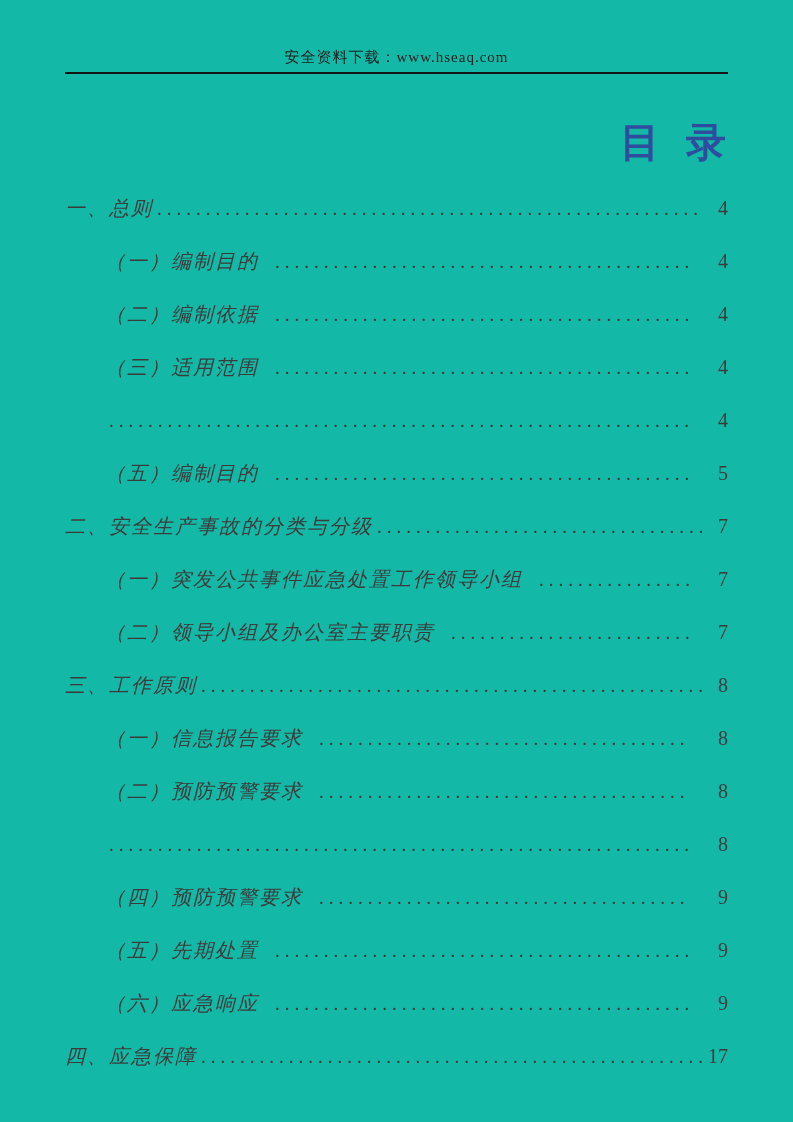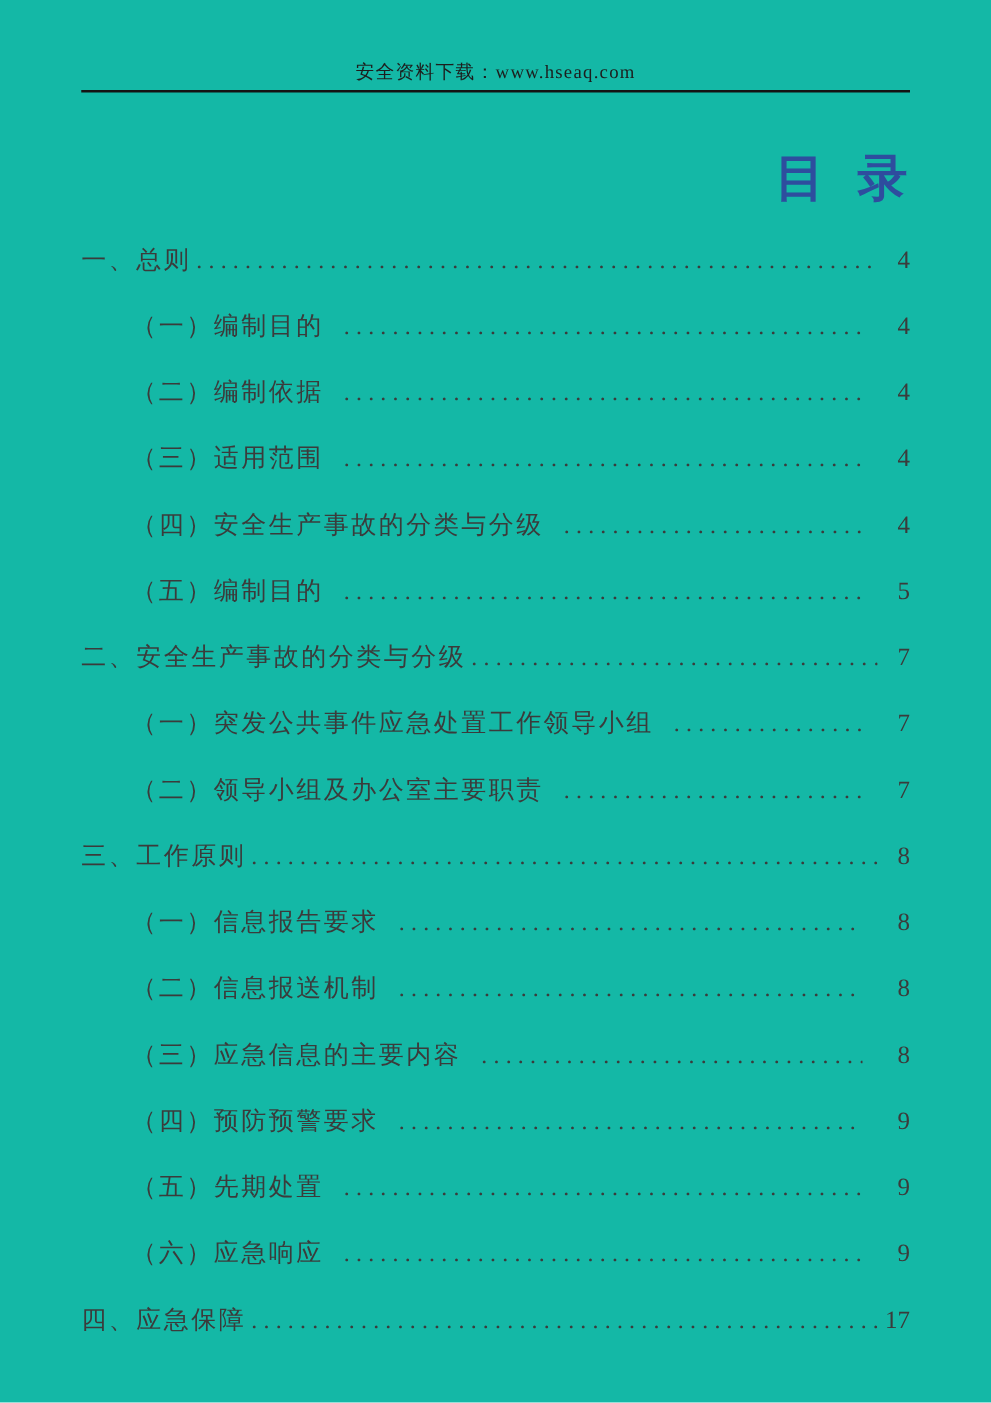--- a/index.html
+++ b/index.html
@@ -49,20 +49,21 @@
     font-size: 20px;
   }
   .toc-row.level-2 {
     padding-left: 40px;
     gap: 12px;
   }
   .toc-label {
     white-space: nowrap;
     letter-spacing: 2px;
     color: #3b3b3b;
+    font-style: italic;
   }
   .toc-leader {
     flex: 1;
     overflow: hidden;
     white-space: nowrap;
     padding: 0 2px 0 4px;
     color: #3b3b3b;
   }
   .toc-leader::after {
     content: "........................................................................................................................................";
@@ -105,21 +106,20 @@
     <span class="toc-page">4</span>
   </div>
 
   <div class="toc-row level-2">
     <span class="toc-label">（三）适用范围</span>
     <span class="toc-leader"></span>
     <span class="toc-page">4</span>
   </div>
 
   <div class="toc-row level-2">
-    <span class="toc-label">（四）安全生产事故的分类与分级</span>
     <span class="toc-leader"></span>
     <span class="toc-page">4</span>
   </div>
 
   <div class="toc-row level-2">
     <span class="toc-label">（五）编制目的</span>
     <span class="toc-leader"></span>
     <span class="toc-page">5</span>
   </div>
 
@@ -147,27 +147,26 @@
     <span class="toc-page">8</span>
   </div>
 
   <div class="toc-row level-2">
     <span class="toc-label">（一）信息报告要求</span>
     <span class="toc-leader"></span>
     <span class="toc-page">8</span>
   </div>
 
   <div class="toc-row level-2">
-    <span class="toc-label">（二）信息报送机制</span>
+    <span class="toc-label">（二）预防预警要求</span>
     <span class="toc-leader"></span>
     <span class="toc-page">8</span>
   </div>
 
   <div class="toc-row level-2">
-    <span class="toc-label">（三）应急信息的主要内容</span>
     <span class="toc-leader"></span>
     <span class="toc-page">8</span>
   </div>
 
   <div class="toc-row level-2">
     <span class="toc-label">（四）预防预警要求</span>
     <span class="toc-leader"></span>
     <span class="toc-page">9</span>
   </div>
 

